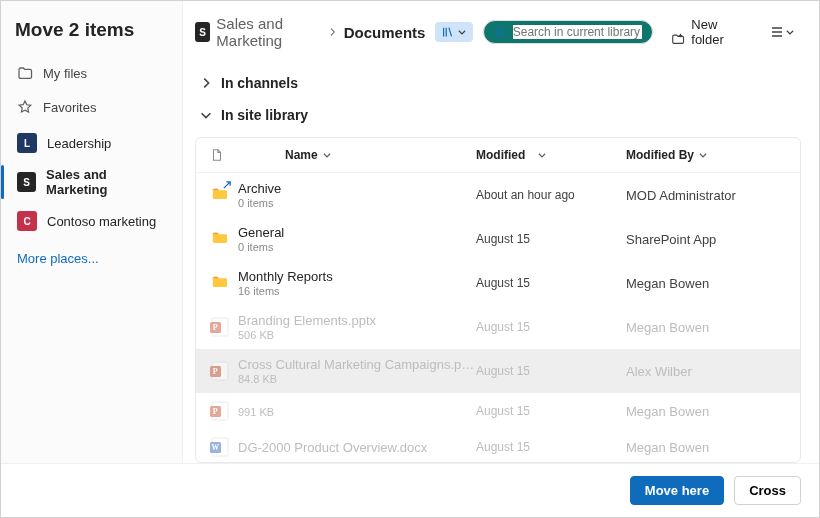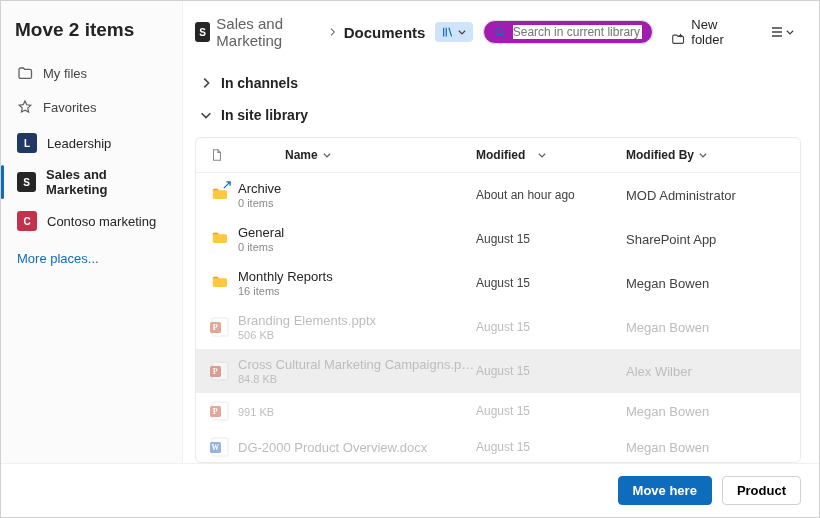--- a/index.html
+++ b/index.html
@@ -16,21 +16,21 @@
 .qa-item.active::before { content: ""; position: absolute; left: -12px; top: 4px; bottom: 4px; width: 3px; background: #0f6cbd; border-radius: 2px; }
 .qa-icon { width: 20px; height: 20px; display: inline-flex; align-items: center; justify-content: center; border-radius: 3px; font-size: 10px; font-weight: 600; color: #fff; }
 .morelink { color: #0f6cbd; padding: 6px 4px; margin-top: 8px; cursor: pointer; }
 .main { flex: 1; display: flex; flex-direction: column; overflow: hidden; }
 .topbar { display: flex; align-items: center; gap: 10px; padding: 12px 18px 6px 12px; }
 .crumbs { display: flex; align-items: center; gap: 6px; font-size: 15px; color: #616161; }
 .crumb { cursor: pointer; }
 .crumb.last { font-weight: 600; color: #242424; }
 .crumb-icon { width: 20px; height: 20px; display: inline-flex; align-items: center; justify-content: center; border-radius: 3px; background: #252525; color: #fff; font-size: 10px; font-weight: 700; }
 .libbtn { display: inline-flex; align-items: center; gap: 2px; padding: 3px 6px; background: #cfe4fa; border-radius: 4px; cursor: pointer; margin-left: 4px; }
-.search { flex: 0 0 170px; display: flex; align-items: center; gap: 6px; border: 1px solid #e0e0e0; border-radius: 16px; padding: 4px 10px; margin-left: auto; background: #a21caf; }
+.search { flex: 0 0 170px; display: flex; align-items: center; gap: 6px; border: 1px solid #e0e0e0; border-radius: 16px; padding: 4px 10px; margin-left: auto; background: #0f766e; }
 .search input { border: none; outline: none; font-size: 12px; width: 100%; }
 .tbtn { display: inline-flex; align-items: flex-end; gap: 6px; padding: 4px 8px; border-radius: 4px; cursor: pointer; color: #242424; font-size: 13px; }
 .iconbtn { display: inline-flex; align-items: center; padding: 4px 6px; border-radius: 4px; cursor: pointer; }
 .sections { padding: 10px 18px 0 12px; flex: 1; overflow: hidden; display: flex; flex-direction: column; }
 .sechdr { display: flex; align-items: center; gap: 8px; padding: 8px 4px; font-weight: 600; font-size: 14px; cursor: pointer; }
 .table { flex: 1; background: #fff; border: 1px solid #eaeaea; border-radius: 6px; margin-top: 6px; display: flex; flex-direction: column; overflow: hidden; }
 .thead { display: flex; align-items: center; padding: 10px 14px; border-bottom: 1px solid #f0f0f0; font-size: 12px; color: #616161; }
 .th-icon { width: 28px; }
 .th-name { flex: 1; display: flex; align-items: center; gap: 4px; cursor: pointer; font-weight: 600; color: #242424; padding-left: 47px; }
 .th-mod { width: 150px; display: flex; align-items: center; gap: 12px; cursor: pointer; font-weight: 600; color: #242424; }
@@ -274,21 +274,21 @@
                 <div class="rby">Megan Bowen</div>
               </div>
             </div>
       </div>
     </div>
 
   </div>
  </div>
  <div class="footer">
    <button class="btn primary">Move here</button>
-   <button class="btn">Product</button>
+   <button class="btn">Cross</button>
  </div>
 </div>
 
 <svg width="0" height="0" style="position:absolute">
   <defs>
     <g id="ic-folder">
         <path d="M1 4c0-1 .8-1.8 1.8-1.8h4L8.6 4H17c1 0 1.8.8 1.8 1.8v7.4c0 1-.8 1.8-1.8 1.8H2.8C1.8 15 1 14.2 1 13.2V4z" fill="#ffc83d"></path>
         <path d="M1 4c0-1 .8-1.8 1.8-1.8h4L8.6 4H1z" fill="#e8a33d"></path>
       </g>
     <g id="ic-pptx">

